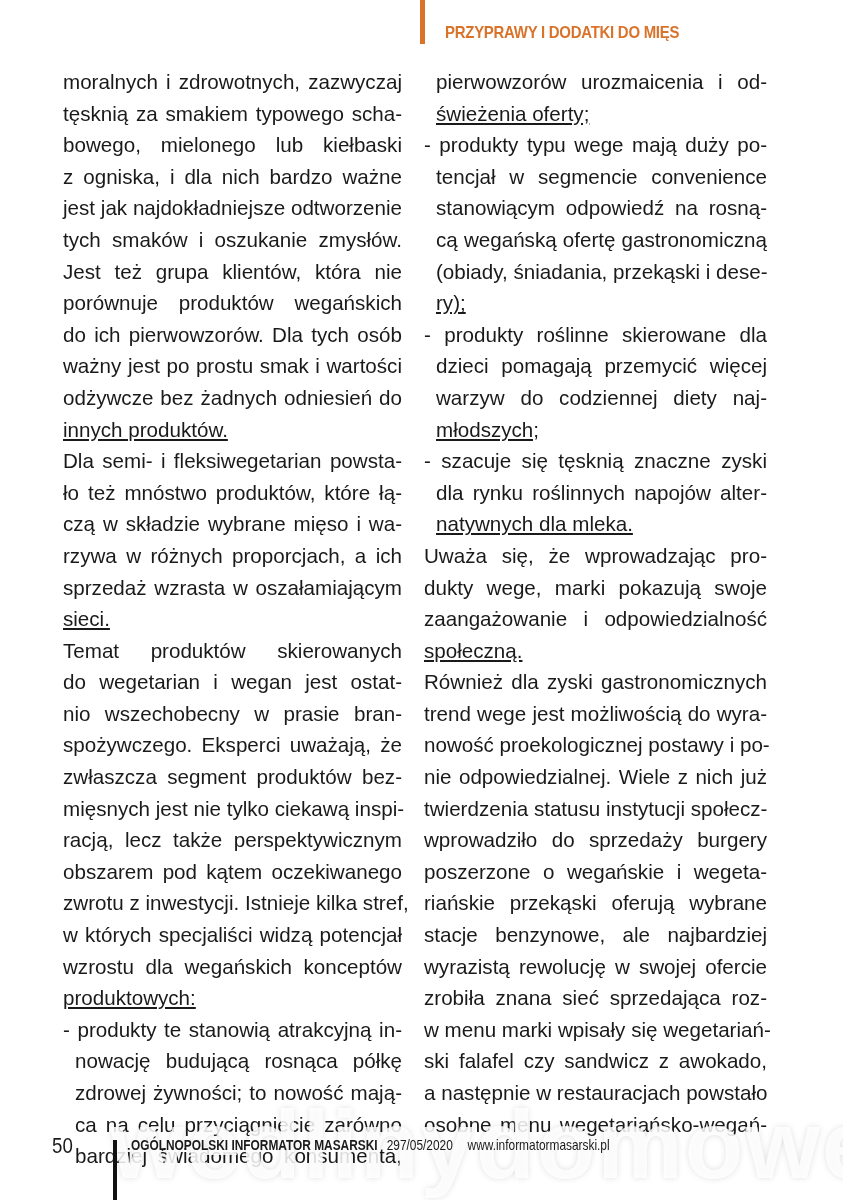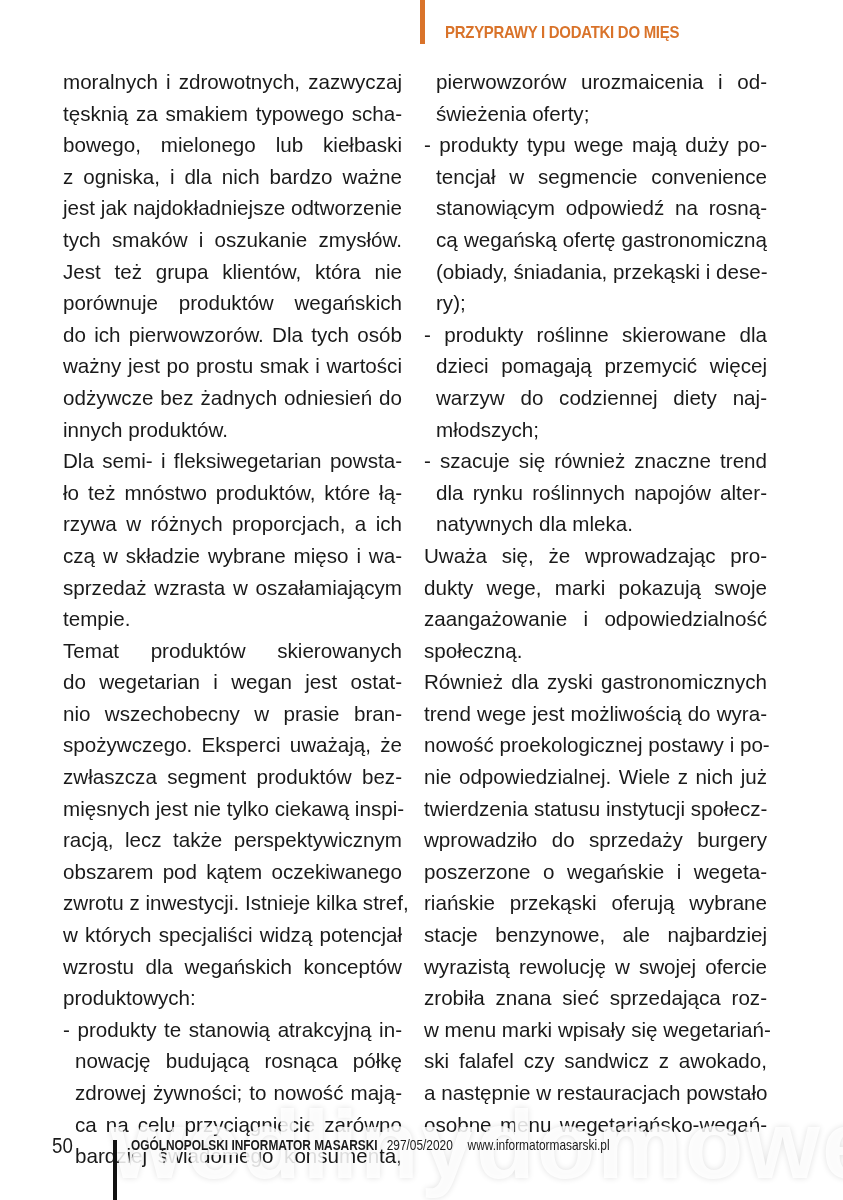--- a/index.html
+++ b/index.html
@@ -46,20 +46,21 @@
     .col-right { left: 424px; width: 343px; }
     .line {
       display: block;
       white-space: nowrap;
       text-align: justify;
       text-align-last: justify;
       height: 31.6px;
     }
     .line.last {
       text-align-last: left;
+      text-decoration: underline;
     }
     .line.indent {
       padding-left: 12px;
     }
     .watermark {
       position: absolute;
       left: 110px;
       top: 1090px;
       font-family: "Liberation Sans", sans-serif;
       font-weight: bold;
@@ -121,24 +122,24 @@
     <span class="line">jest jak najdokładniejsze odtworzenie</span>
     <span class="line">tych smaków i oszukanie zmysłów.</span>
     <span class="line">Jest też grupa klientów, która nie</span>
     <span class="line">porównuje produktów wegańskich</span>
     <span class="line">do ich pierwowzorów. Dla tych osób</span>
     <span class="line">ważny jest po prostu smak i wartości</span>
     <span class="line">odżywcze bez żadnych odniesień do</span>
     <span class="line last">innych produktów.</span>
     <span class="line">Dla semi- i fleksiwegetarian powsta-</span>
     <span class="line">ło też mnóstwo produktów, które łą-</span>
+    <span class="line">czą w składzie wybrane mięso i wa-</span>
     <span class="line">rzywa w różnych proporcjach, a ich</span>
-    <span class="line">czą w składzie wybrane mięso i wa-</span>
     <span class="line">sprzedaż wzrasta w oszałamiającym</span>
-    <span class="line last">tempie.</span>
+    <span class="line last">sieci.</span>
     <span class="line">Temat produktów skierowanych</span>
     <span class="line">do wegetarian i wegan jest ostat-</span>
     <span class="line">nio wszechobecny w prasie bran-</span>
     <span class="line">spożywczego. Eksperci uważają, że</span>
     <span class="line">zwłaszcza segment produktów bez-</span>
     <span class="line">mięsnych jest nie tylko ciekawą inspi-</span>
     <span class="line">racją, lecz także perspektywicznym</span>
     <span class="line">obszarem pod kątem oczekiwanego</span>
     <span class="line">zwrotu z inwestycji. Istnieje kilka stref,</span>
     <span class="line">w których specjaliści widzą potencjał</span>
@@ -156,21 +157,21 @@
     <span class="line">- produkty typu wege mają duży po-</span>
     <span class="line indent">tencjał w segmencie convenience</span>
     <span class="line indent">stanowiącym odpowiedź na rosną-</span>
     <span class="line indent">cą wegańską ofertę gastronomiczną</span>
     <span class="line indent">(obiady, śniadania, przekąski i dese-</span>
     <span class="line indent last">ry);</span>
     <span class="line">- produkty roślinne skierowane dla</span>
     <span class="line indent">dzieci pomagają przemycić więcej</span>
     <span class="line indent">warzyw do codziennej diety naj-</span>
     <span class="line indent last">młodszych;</span>
-    <span class="line">- szacuje się również znaczne trend</span>
+    <span class="line">- szacuje się tęsknią znaczne zyski</span>
     <span class="line indent">dla rynku roślinnych napojów alter-</span>
     <span class="line indent last">natywnych dla mleka.</span>
     <span class="line">Uważa się, że wprowadzając pro-</span>
     <span class="line">dukty wege, marki pokazują swoje</span>
     <span class="line">zaangażowanie i odpowiedzialność</span>
     <span class="line last">społeczną.</span>
     <span class="line">Również dla zyski gastronomicznych</span>
     <span class="line">trend wege jest możliwością do wyra-</span>
     <span class="line">nowość proekologicznej postawy i po-</span>
     <span class="line">nie odpowiedzialnej. Wiele z nich już</span>

